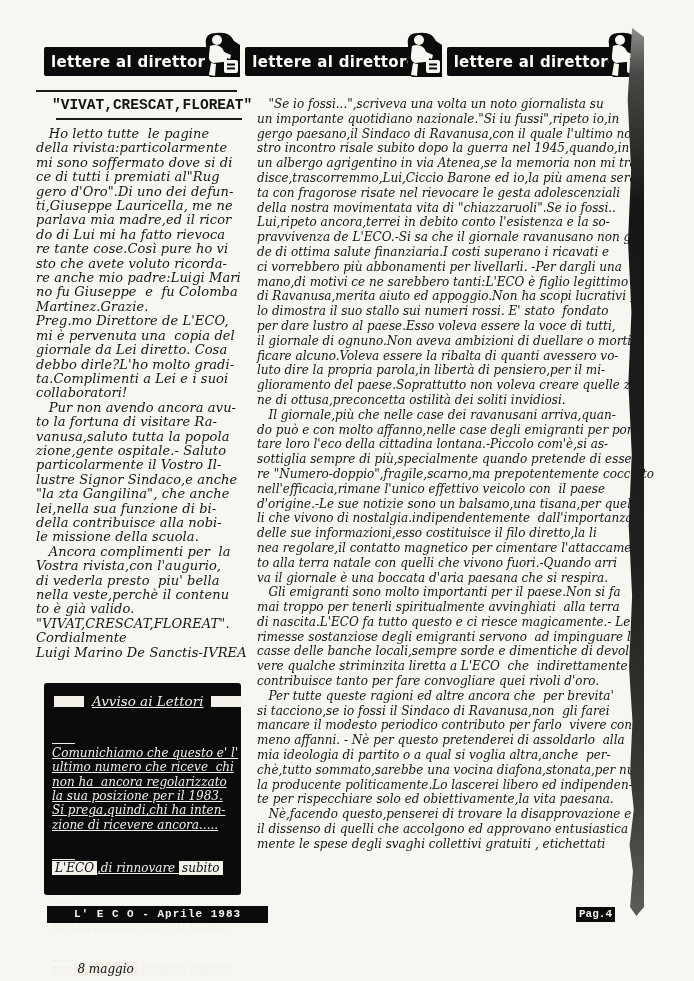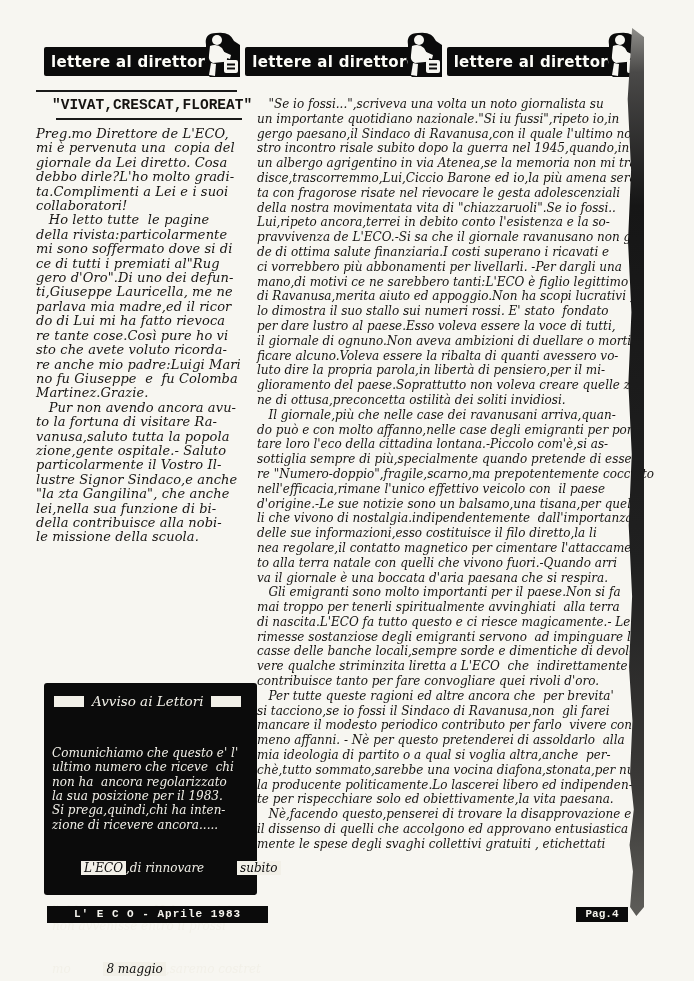--- a/index.html
+++ b/index.html
@@ -32,30 +32,30 @@
   }
   .title-rule { margin:5px 0 7px 20px; }
   .hand {
     font:italic 13px/14.4px "DejaVu Serif", serif;
     white-space:pre; letter-spacing:.1px;
   }
   .para { margin:0; }
 
   
   .avviso {
-    position:absolute; left:44px; top:683px; width:213px; height:212px;
+    position:absolute; left:44px; top:683px; width:197px; height:212px;
     background:#0b0b0b; border-radius:3px; box-sizing:border-box;
-    padding:10px 8px 0; color:#f2f0e8;
+    padding:10px 8px 0; color:#f2f0e8;text-decoration:underline;
   }
   .avviso-head { display:flex; align-items:center; gap:8px; margin:0 0 8px 2px; }
   .avviso-block { width:30px; height:11px; background:#f2f0e8; flex:0 0 auto; }
   .avviso-title { font:italic 13.5px "DejaVu Serif", serif; white-space:nowrap; }
   .avviso-body { font:italic 12px/14.4px "DejaVu Serif", serif; white-space:pre; }
   .avviso-body .row { white-space:pre; }
-  .inv { background:#f2f0e8; color:#0b0b0b; padding:0 3px;margin-left:29px; }
+  .inv { background:#f2f0e8; color:#0b0b0b; padding:0 3px; }
 
   
   .right-col { position:absolute; left:257px; top:89px; width:372px; }
   .right-header {
     border-top:2px solid #1a1a1a; border-bottom:2px solid #1a1a1a;
     padding:5px 0 4px; text-align:center;
   }
   .kicker { font:700 12.5px "Liberation Mono", monospace; letter-spacing:1px; }
   .stars  { font:700 11px/7px "Liberation Mono", monospace; }
   .right-title { margin:2px 0 0; font:700 16px "Liberation Mono", monospace; letter-spacing:.5px; white-space:nowrap; }
@@ -64,21 +64,21 @@
     white-space:pre; letter-spacing:0;
   }
 
   
   .footer-left {
     position:absolute; left:47px; top:906px; width:221px; height:17px;
     background:#0b0b0b; color:#f5f4ee; text-align:center;
     font:700 11px/17px "Liberation Mono", monospace; letter-spacing:1px;
   }
   .footer-right {
-    position:absolute; left:576px; top:907px; width:52px; height:15px;
+    position:absolute; left:576px; top:907px; width:39px; height:15px;
     background:#0b0b0b; color:#f5f4ee; text-align:center;
     font:700 11px/15px "Liberation Mono", monospace;
   }
 
   
   .scan-bar {
     position:absolute; left:627px; top:28px; width:17px; height:888px;
     background:linear-gradient(180deg,#8f8e8a 0,#4a4948 5%,#161616 20%,#202020 60%,#3b3a38 86%,#5e5d59 100%);
     clip-path:polygon(30% 0%,100% 1%,100% 99%,55% 100%,18% 99%,35% 95%,15% 92%,40% 88%,18% 84%,32% 78%,12% 72%,30% 64%,10% 56%,28% 48%,8% 40%,26% 32%,6% 24%,24% 16%,4% 8%);
   }
@@ -134,49 +134,57 @@
         </svg>
       </span>
     </div>
   </div>
 
   <div class="rule rule-left-top"></div>
 
   <section class="left-col">
     <h2 class="left-title">"VIVAT,CRESCAT,FLOREAT"</h2>
     <div class="rule title-rule"></div>
-    <div class="hand para">Preg.mo Direttore de L'ECO,
-mi è pervenuta una  copia del
-giornale da Lei diretto. Cosa
-debbo dirle?L'ho molto gradi-
-ta.Complimenti a Lei e i suoi
-collaboratori!</div>
     <div class="hand para">   Ho letto tutte  le pagine
 della rivista:particolarmente
 mi sono soffermato dove si di
 ce di tutti i premiati al"Rug
 gero d'Oro".Di uno dei defun-
 ti,Giuseppe Lauricella, me ne
 parlava mia madre,ed il ricor
 do di Lui mi ha fatto rievoca
 re tante cose.Così pure ho vi
 sto che avete voluto ricorda-
 re anche mio padre:Luigi Mari
 no fu Giuseppe  e  fu Colomba
 Martinez.Grazie.</div>
+    <div class="hand para">Preg.mo Direttore de L'ECO,
+mi è pervenuta una  copia del
+giornale da Lei diretto. Cosa
+debbo dirle?L'ho molto gradi-
+ta.Complimenti a Lei e i suoi
+collaboratori!</div>
     <div class="hand para">   Pur non avendo ancora avu-
 to la fortuna di visitare Ra-
 vanusa,saluto tutta la popola
 zione,gente ospitale.- Saluto
 particolarmente il Vostro Il-
 lustre Signor Sindaco,e anche
 "la zta Gangilina", che anche
 lei,nella sua funzione di bi-
 della contribuisce alla nobi-
 le missione della scuola.</div>
+    <div class="hand para">   Ancora complimenti per  la
+Vostra rivista,con l'augurio,
+di vederla presto  piu' bella
+nella veste,perchè il contenu
+to è già valido.
+"VIVAT,CRESCAT,FLOREAT".
+Cordialmente
+Luigi Marino De Sanctis-IVREA</div>
   </section>
 
   <aside class="avviso">
     <div class="avviso-head">
       <span class="avviso-block"></span>
       <span class="avviso-title">Avviso ai Lettori</span>
       <span class="avviso-block"></span>
     </div>
     <div class="avviso-body">
       <div class="row">Comunichiamo che questo e' l'

